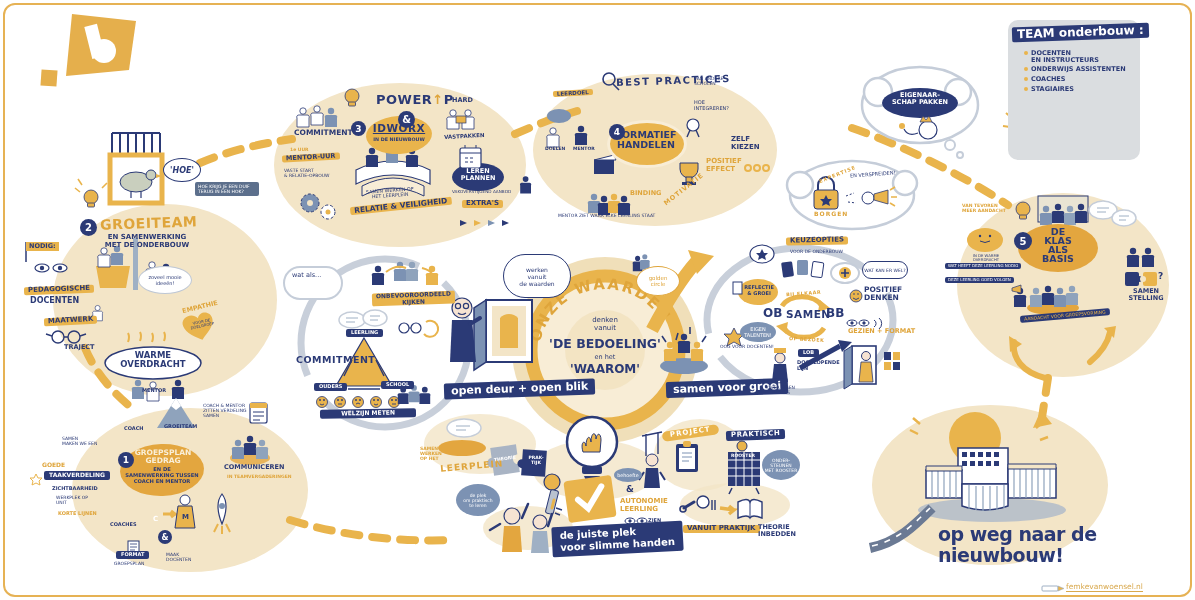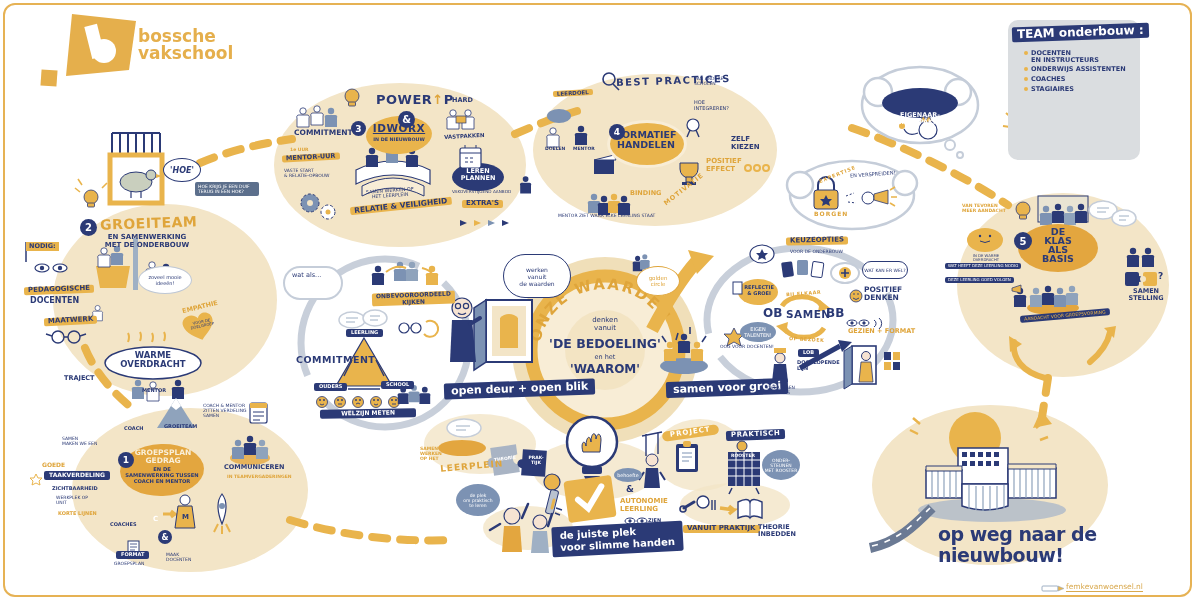--- a/index.html
+++ b/index.html
@@ -565,42 +565,41 @@
     <path d="M870,548 C 898,542 914,526 932,508" fill="none" stroke="#6B7A94" stroke-width="10"></path>
     <path d="M872,546 C 898,540 913,525 930,508" fill="none" stroke="#fff" stroke-width="1.6" stroke-dasharray="6 7"></path>
   </g>
 
   <g>
     <rect x="1042" y="586" width="16" height="5" rx="1" fill="#fff" stroke="#9FB0C4" stroke-width="1"></rect>
     <polygon points="1058,586 1064,588.5 1058,591" fill="#E9B44C" stroke="#9FB0C4" stroke-width=".6"></polygon>
   </g>
 </svg>
 
-<div class="t b" style="left:138px;top:28px;font-size:17px;line-height:1.02;color:#E5AF4C;"><span>bossche</span><br><span>vakschool</span></div>
 
 <div class="teambox" style="left:1008px;top:20px;width:132px;height:140px;"></div>
 <div class="t b w nb" style="left:1012px;top:25px;font-size:12px;transform:rotate(-2deg);z-index:3;">TEAM onderbouw :</div>
 <div class="tm" style="left:1024px;top:50px;width:108px;"><span class="dot"></span><span>DOCENTEN
 EN INSTRUCTEURS</span></div>
 <div class="tm" style="left:1024px;top:66px;width:108px;"><span class="dot"></span><span>ONDERWIJS ASSISTENTEN</span></div>
 <div class="tm" style="left:1024px;top:76px;width:108px;"><span class="dot"></span><span>COACHES</span></div>
 <div class="tm" style="left:1024px;top:86px;width:108px;"><span class="dot"></span><span>STAGIAIRES</span></div>
 
 <div class="badge" style="left:80px;top:219px;width:17px;height:17px;font-size:10px;">2</div>
 <div class="t b" style="left:100px;top:216px;font-size:14px;color:#DFA53B;transform:rotate(-2deg);letter-spacing:.5px;">GROEITEAM</div>
 <div class="t b c" style="left:92px;top:234px;width:110px;font-size:7px;">EN SAMENWERKING
 MET DE ONDERBOUW</div>
 <div class="bub b" style="left:163px;top:158px;width:36px;height:22px;font-size:8px;font-style:italic;">'HOE'</div>
 <div class="t w" style="left:195px;top:182px;width:58px;font-size:4.5px;background:#5C6F8C;padding:2px 3px;border-radius:2px;">HOE KRIJG JE EEN DUIF
 TERUG IN EEN HOK?</div>
 <div class="t b" style="left:26px;top:242px;font-size:6.5px;background:#E9B44C;padding:1px 3px;">NODIG:</div>
 <div class="t b gt" style="left:24px;top:286px;font-size:7px;transform:rotate(-2deg);">PEDAGOGISCHE</div>
 <div class="t b" style="left:30px;top:297px;font-size:8px;">DOCENTEN</div>
 <div class="t b gt" style="left:44px;top:317px;font-size:7px;transform:rotate(-3deg);">MAATWERK</div>
-<div class="t b" style="left:64px;top:344px;font-size:6.5px;margin-top:31px;">TRAJECT</div>
+<div class="t b" style="left:64px;top:344px;font-size:6.5px;">TRAJECT</div>
 <div class="t b c" style="left:112px;top:351px;width:82px;font-size:8.5px;line-height:1.05;">WARME
 OVERDRACHT</div>
 <div class="t b" style="left:182px;top:304px;font-size:6.5px;color:#DFA53B;transform:rotate(-14deg);">EMPATHIE</div>
 <div class="t c" style="left:189px;top:320px;width:26px;font-size:3.8px;transform:rotate(-12deg);z-index:4;">VOOR DE
 DOELGROEP</div>
 <div class="bub gy" style="left:138px;top:266px;width:52px;height:26px;font-size:5px;">zoveel mooie
 ideeën!</div>
 <div class="t b" style="left:142px;top:388px;font-size:5px;">MENTOR</div>
 
 <div class="t b" style="left:376px;top:93px;font-size:13px;letter-spacing:.5px;"><span>POWER</span><span class="g">↑</span><span>P</span></div>
@@ -637,21 +636,21 @@
 <div class="t b" style="left:545px;top:146px;font-size:4.5px;">DOELEN</div>
 <div class="t b" style="left:573px;top:146px;font-size:4.5px;">MENTOR</div>
 <div class="t b" style="left:731px;top:136px;font-size:7px;">ZELF
 KIEZEN</div>
 <div class="t b" style="left:706px;top:158px;font-size:7px;color:#DFA53B;">POSITIEF
 EFFECT</div>
 <div class="t b" style="left:660px;top:186px;font-size:6.5px;color:#DFA53B;letter-spacing:1px;transform:rotate(-38deg);">MOTIVATIE</div>
 <div class="t b" style="left:630px;top:190px;font-size:6.5px;color:#DFA53B;">BINDING</div>
 <div class="t" style="left:558px;top:213px;font-size:4.5px;">MENTOR ZIET WAAR ELKE LEERLING STAAT</div>
 
-<div class="t b c w" style="left:886px;top:112px;width:68px;font-size:6.5px;z-index:3;">EIGENAAR-
+<div class="t b c w" style="left:886px;top:92px;width:68px;font-size:6.5px;z-index:3;">EIGENAAR-
 SCHAP PAKKEN</div>
 <div class="t b" style="left:818px;top:172px;font-size:5px;color:#DFA53B;transform:rotate(-22deg);letter-spacing:1px;">EXPERTISE</div>
 <div class="t b" style="left:814px;top:211px;font-size:6px;color:#DFA53B;letter-spacing:1px;">BORGEN</div>
 <div class="t" style="left:850px;top:172px;font-size:5px;transform:rotate(-4deg);">EN VERSPREIDEN!</div>
 
 <div class="badge" style="left:1014px;top:232px;width:18px;height:18px;font-size:10px;">5</div>
 <div class="t" style="left:1018px;top:224px;width:80px;height:48px;background:#E3A63F;border-radius:50%;z-index:2;"></div>
 <div class="t b c" style="left:1020px;top:227px;width:76px;font-size:9.5px;line-height:.95;">DE
 KLAS
 ALS

